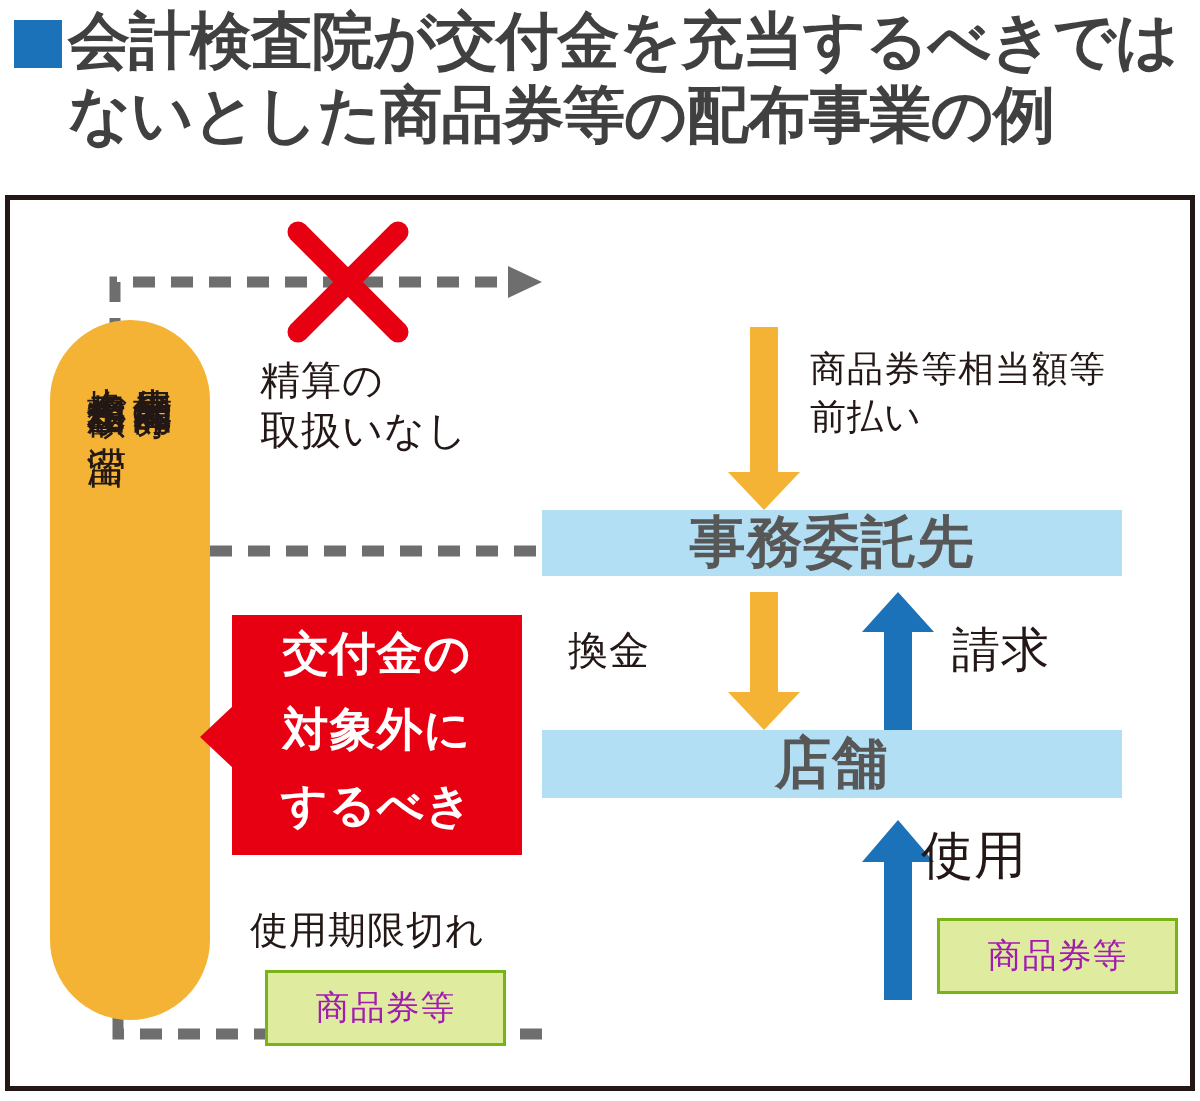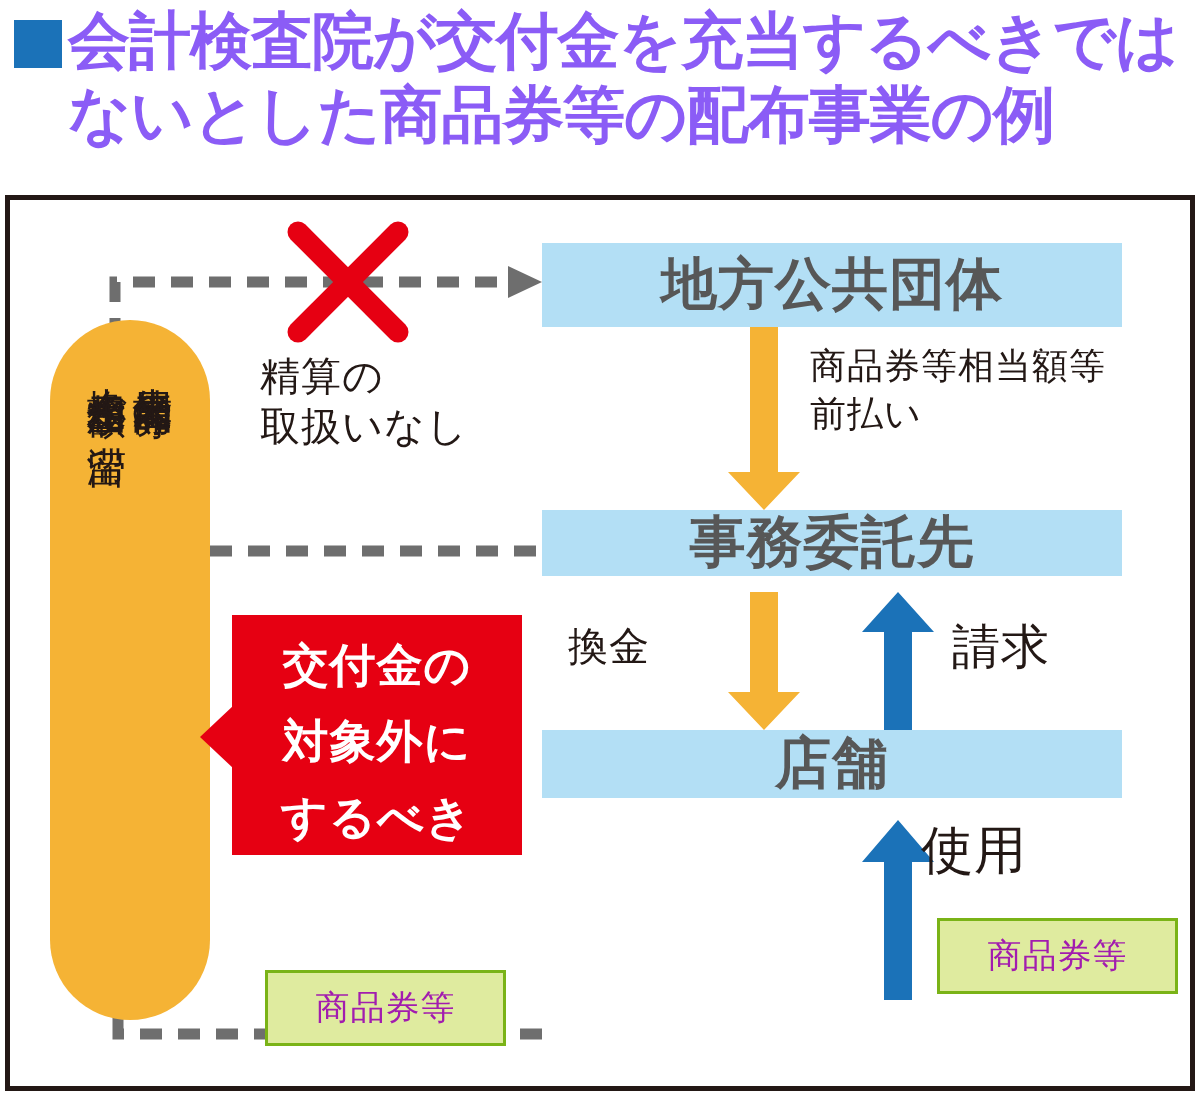--- a/index.html
+++ b/index.html
@@ -17,21 +17,21 @@
     padding:6px 0 0 0;
   }
   #headline-marker{
     position:absolute;left:14px;top:20px;
     width:48px;height:48px;background:#1b72b8;
   }
   #headline-text{
     position:absolute;left:68px;top:4px;width:1128px;
     font-size:62px;line-height:74px;
     font-weight:bold;
-    color:#8b5cf6;
+    color:#404040;
     letter-spacing:-1px;
     white-space:pre-line;
     font-family:"DejaVu Sans","Liberation Sans",sans-serif;
   }
   
   #frame{
     position:absolute;left:5px;top:195px;
     width:1190px;height:896px;
     box-sizing:border-box;
     border:5px solid #231815;
@@ -67,21 +67,21 @@
     color:#231815;
     font-family:"DejaVu Sans","Liberation Sans",sans-serif;
     margin-top:36px;
     letter-spacing:2px;
     white-space:nowrap;
   }
   
   #red-box{
     position:absolute;left:222px;top:415px;width:290px;height:240px;
     background:#e60012;
-    display:flex;align-items:flex-end;justify-content:center;
+    display:flex;align-items:flex-start;justify-content:center;
   }
   #red-box-text{
     color:#ffffff;font-weight:bold;font-size:46px;line-height:76px;
     text-align:center;white-space:pre-line;letter-spacing:1px;
     font-family:"DejaVu Sans","Liberation Sans",sans-serif;
   }
   #red-notch{
     position:absolute;left:190px;top:505px;
     width:0;height:0;
     border-top:32px solid transparent;
@@ -94,21 +94,21 @@
     display:flex;align-items:center;justify-content:center;
     color:#a21caf;font-size:34px;letter-spacing:1px;
     font-family:"DejaVu Sans","Liberation Sans",sans-serif;
   }
   #green-expired{left:255px;top:770px;width:235px;height:70px;}
   #green-used{left:927px;top:718px;width:235px;height:70px;}
 
   
   .label{
     position:absolute;color:#231815;
-    font-family:Liberation Mono, monospace;
+    font-family:Liberation Sans, sans-serif;
     white-space:pre-line;line-height:50px;letter-spacing:1px;
   }
   #lbl-nosettle{left:250px;top:155px;font-size:40px;}
   #lbl-prepay{left:800px;top:145px;font-size:36px;line-height:48px;}
   #lbl-cash{left:558px;top:425px;font-size:40px;}
   #lbl-claim{left:942px;top:425px;font-size:48px;}
   #lbl-use{left:911px;top:630px;font-size:52px;}
   #lbl-expired{left:240px;top:705px;font-size:38px;}
 
   
@@ -157,23 +157,20 @@
 
       <g>
         <polygon points="874,530 874,432 852,432 888,392 924,432 902,432 902,530" fill="#1b72b8"></polygon>
       </g>
 
       <g>
         <polygon points="874,800 874,662 852,662 888,620 924,662 902,662 902,800" fill="#1b72b8"></polygon>
       </g>
     </svg>
 
-    <div class="bluebox" id="box-lga">
-      <span>地方公共団体</span>
-    </div>
 
     <div class="bluebox" id="box-agent">
       <span>事務委託先</span>
     </div>
 
     <div class="bluebox" id="box-store">
       <span>店舗</span>
     </div>
 
 
@@ -202,15 +199,16 @@
 
     <div class="label" id="lbl-prepay">商品券等相当額等
 前払い</div>
 
     <div class="label" id="lbl-cash">換金</div>
 
     <div class="label" id="lbl-claim">請求</div>
 
     <div class="label" id="lbl-use">使用</div>
 
+    <div class="label" id="lbl-expired">使用期限切れ</div>
 
   </div>
 </div>
 
 </body></html>

